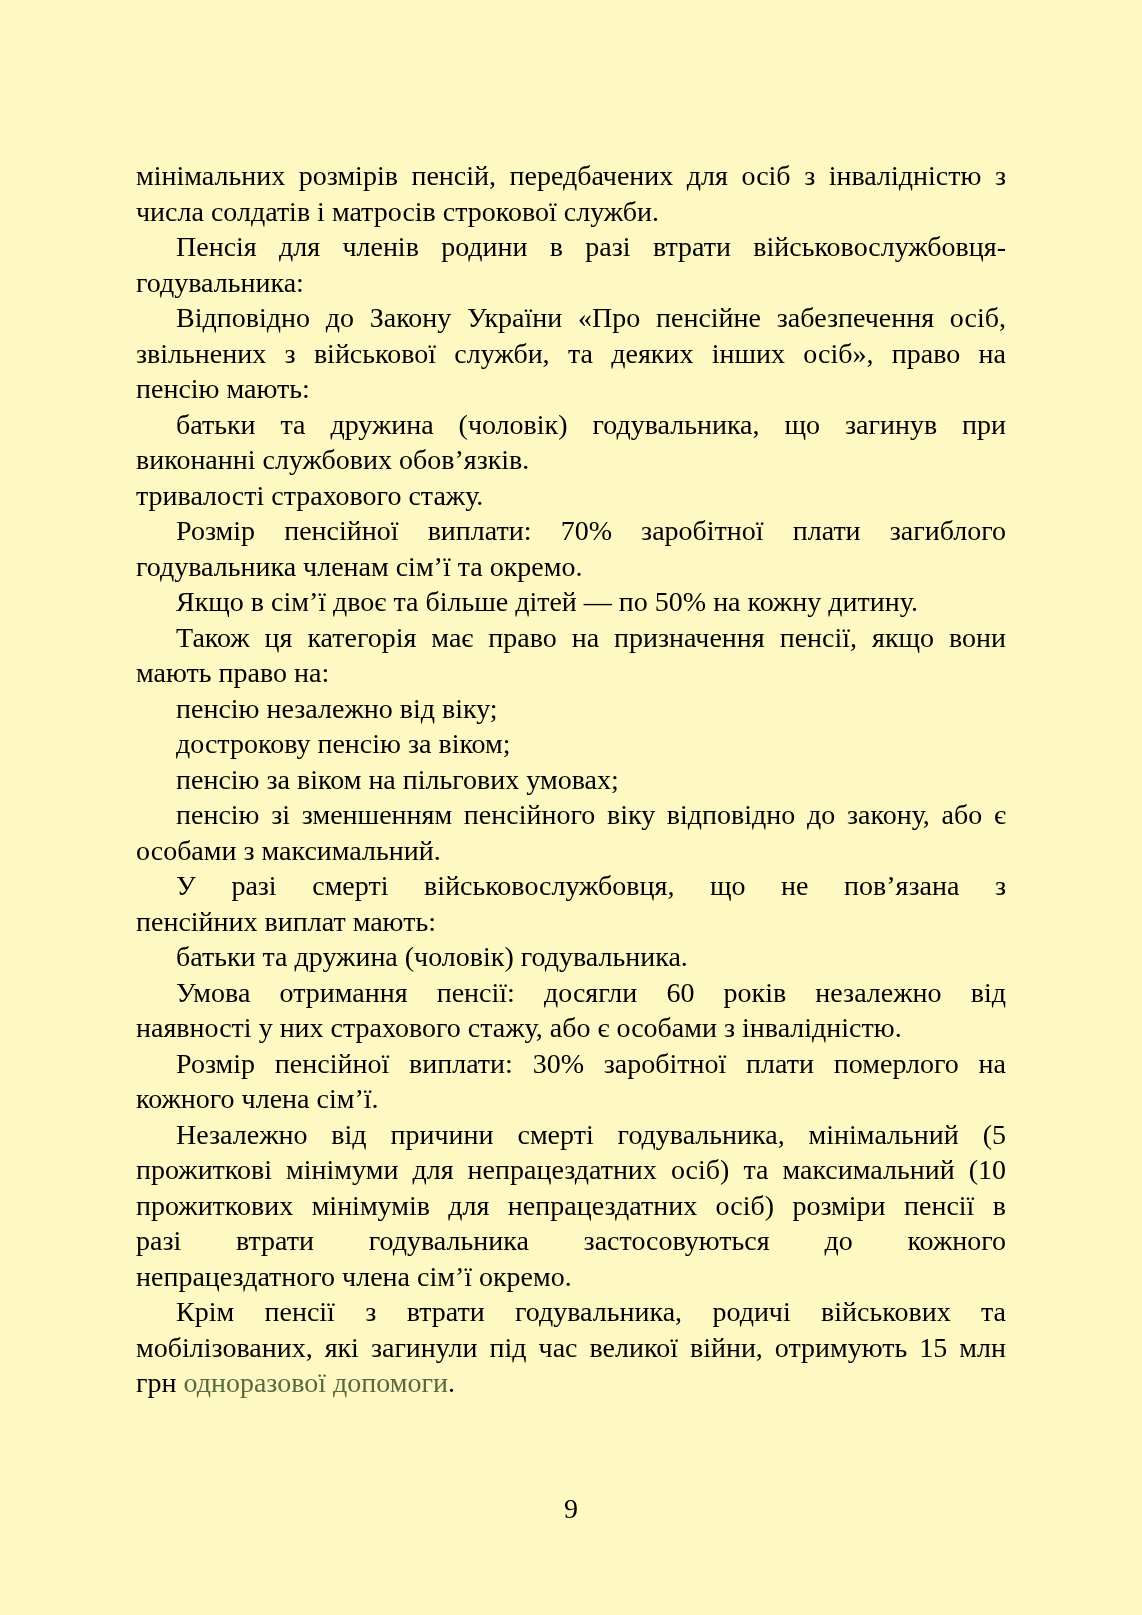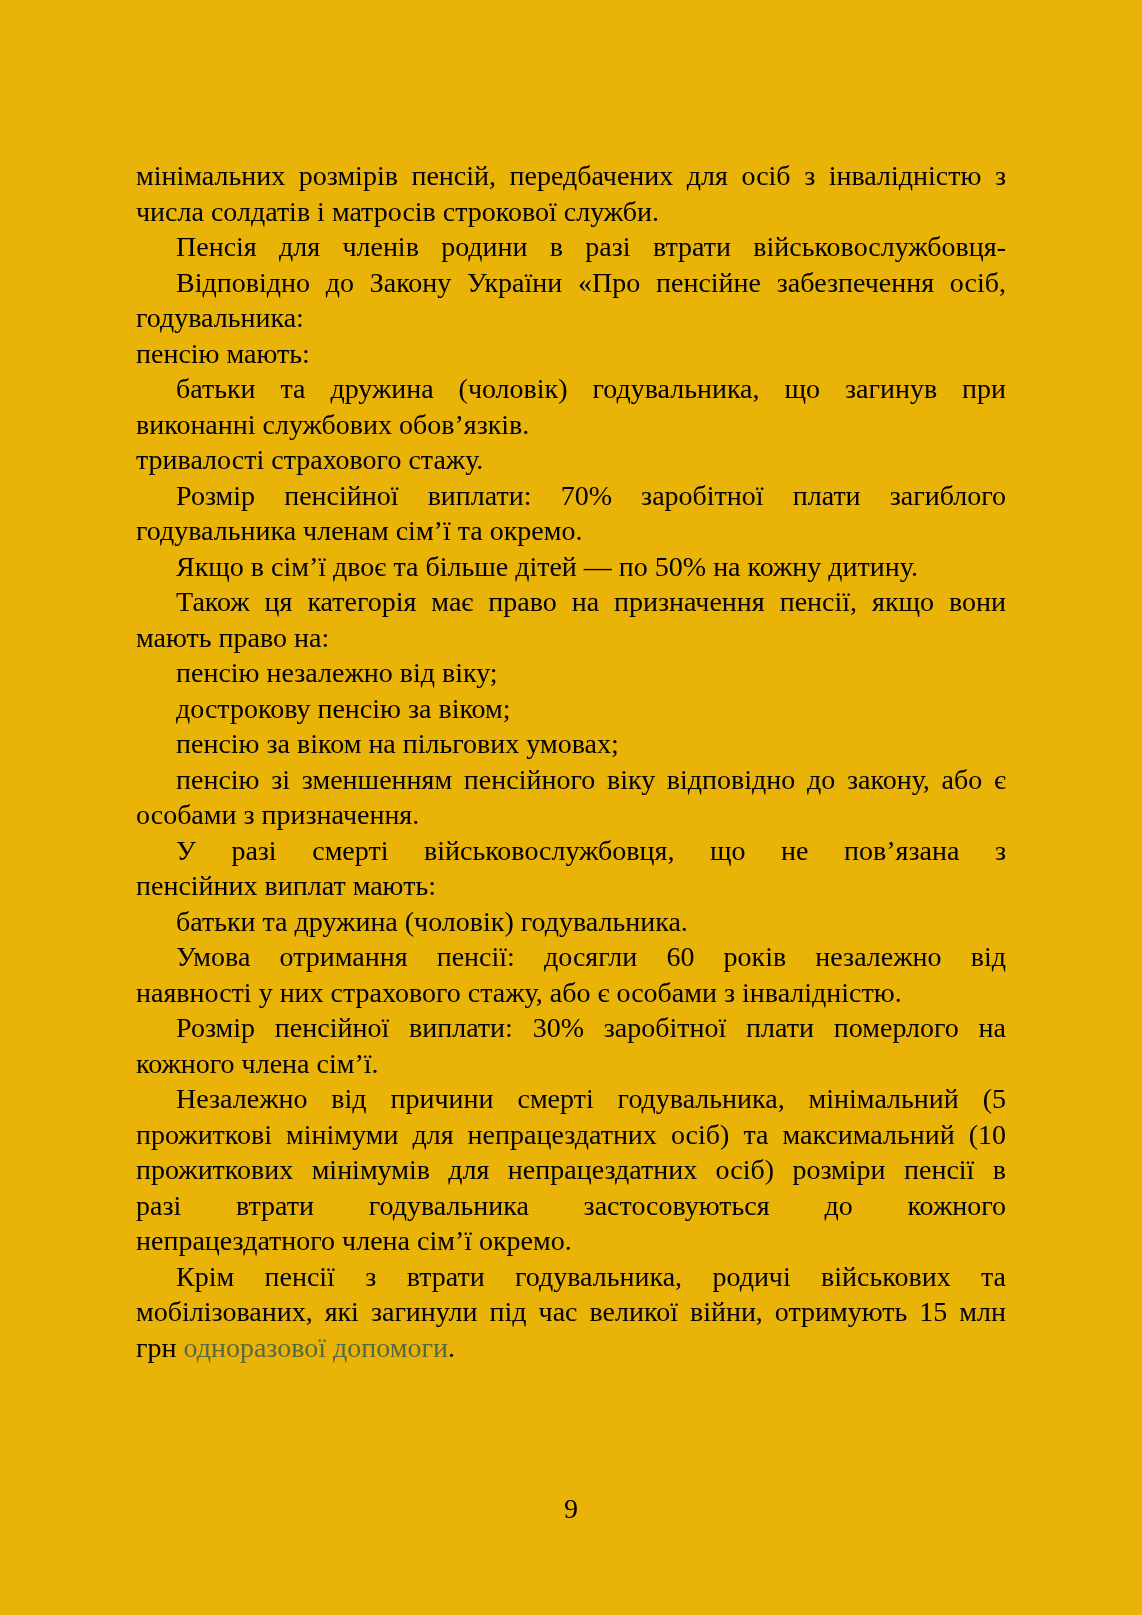--- a/index.html
+++ b/index.html
@@ -11,21 +11,21 @@
     width: 1142px;
     height: 1615px;
     position: relative;
     font-family: "Liberation Serif", "DejaVu Serif", serif;
     color: #000000;
     overflow: hidden;
   }
   .page {
     position: absolute;
     inset: 0;
-    background: #eab308;
+    background: #fef9c3;
   }
   .text-block {
     position: absolute;
     left: 136px;
     top: 158px;
     width: 870px;
     font-size: 28px;
     line-height: 35.5px;
   }
   .line {
@@ -59,36 +59,37 @@
   }
 </style>
 </head>
 <body style="background: rgb(255, 255, 255); color: rgb(0, 0, 0);">
 
 <div class="page">
   <div class="text-block">
       <div class="line fill"><span class="">мінімальних розмірів пенсій, передбачених для осіб з інвалідністю з</span></div>
       <div class="line"><span class="">числа солдатів і матросів строкової служби.</span></div>
       <div class="line indent fill"><span class="b">Пенсія для членів родини в разі втрати військовослужбовця-</span></div>
+      <div class="line"><span class="b">годувальника:</span></div>
       <div class="line indent fill"><span class="">Відповідно до Закону України «Про пенсійне забезпечення осіб,</span></div>
-      <div class="line"><span class="b">годувальника:</span></div>
+      <div class="line fill"><span class="">звільнених з військової служби, та деяких інших осіб», </span><span class="b">право на</span></div>
       <div class="line"><span class="b">пенсію мають</span><span class="">:</span></div>
       <div class="line indent fill"><span class="">батьки та дружина (чоловік) годувальника, що загинув при</span></div>
       <div class="line"><span class="">виконанні службових обов’язків.</span></div>
       <div class="line"><span class="">тривалості страхового стажу.</span></div>
       <div class="line indent fill"><span class="b">Розмір пенсійної виплати</span><span class="">: 70% заробітної плати загиблого</span></div>
       <div class="line"><span class="">годувальника членам сім’ї та окремо.</span></div>
       <div class="line indent"><span class="">Якщо в сім’ї двоє та більше дітей — по 50% на кожну дитину.</span></div>
       <div class="line indent fill"><span class="">Також ця категорія має право на призначення пенсії, </span><span class="b">якщо вони</span></div>
       <div class="line"><span class="b">мають право на</span><span class="">:</span></div>
       <div class="line indent"><span class="">пенсію незалежно від віку;</span></div>
       <div class="line indent"><span class="">дострокову пенсію за віком;</span></div>
       <div class="line indent"><span class="">пенсію за віком на пільгових умовах;</span></div>
       <div class="line indent fill"><span class="">пенсію зі зменшенням пенсійного віку відповідно до закону, або є</span></div>
-      <div class="line"><span class="">особами з призначення.</span></div>
+      <div class="line"><span class="">особами з максимальний.</span></div>
       <div class="line indent fill"><span class="b">У разі смерті військовослужбовця, що не пов’язана з</span></div>
       <div class="line"><span class="b">пенсійних виплат мають</span><span class="">:</span></div>
       <div class="line indent"><span class="">батьки та дружина (чоловік) годувальника.</span></div>
       <div class="line indent fill"><span class="b">Умова отримання пенсії</span><span class="">: досягли 60 років незалежно від</span></div>
       <div class="line"><span class="">наявності у них страхового стажу, або є особами з інвалідністю.</span></div>
       <div class="line indent fill"><span class="b">Розмір пенсійної виплати</span><span class="">: 30% заробітної плати померлого на</span></div>
       <div class="line"><span class="">кожного члена сім’ї.</span></div>
       <div class="line indent fill"><span class="b">Незалежно від причини смерті годувальника</span><span class="">, мінімальний (5</span></div>
       <div class="line fill"><span class="">прожиткові мінімуми для непрацездатних осіб) та максимальний (10</span></div>
       <div class="line fill"><span class="">прожиткових мінімумів для непрацездатних осіб) розміри пенсії в</span></div>

